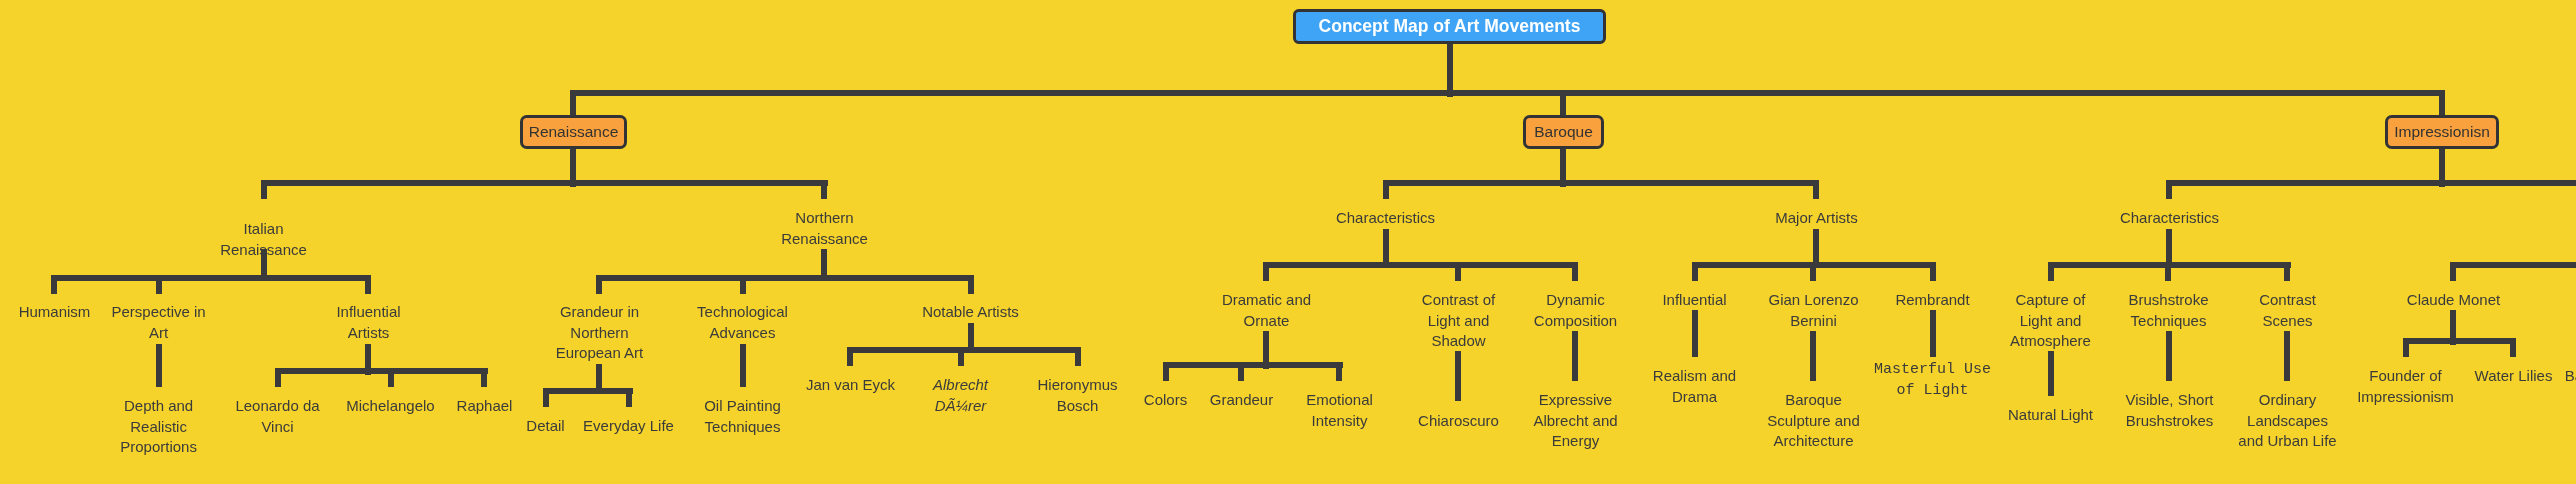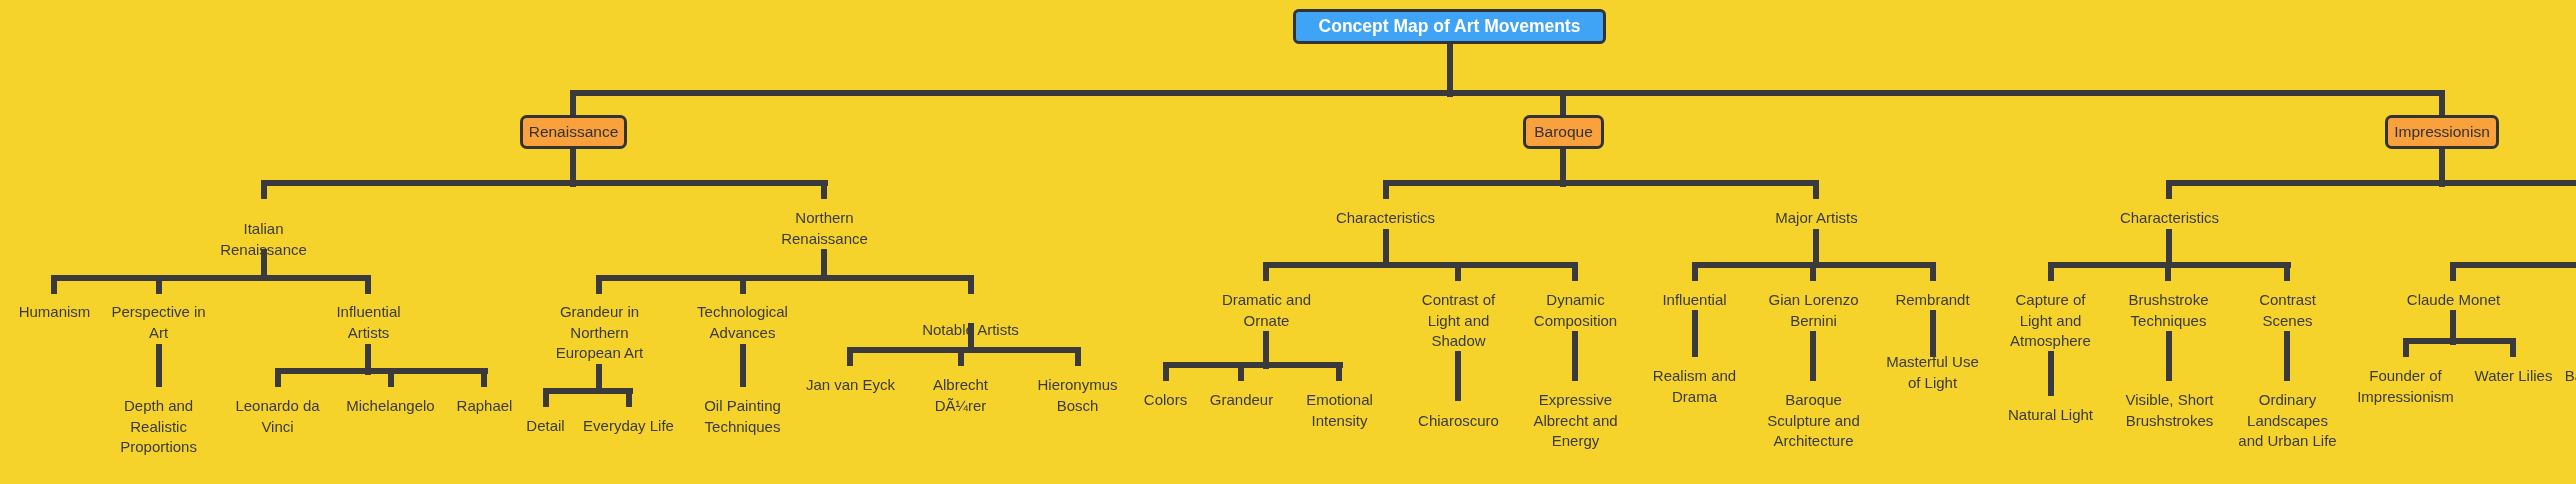--- a/index.html
+++ b/index.html
@@ -115,32 +115,32 @@
     </div>
     <div class="node text" style="left: 588px; top: 302px; width: 309px;">
       <div class="tline">Technological</div>
       <div class="tline">Advances</div>
     </div>
     <div class="conn" style="left: 740px; top: 344px; width: 6.2px; height: 43px; background: rgb(58, 58, 60);"></div>
     <div class="node text" style="left: 588px; top: 396px; width: 309px;">
       <div class="tline">Oil Painting</div>
       <div class="tline">Techniques</div>
     </div>
-    <div class="node text" style="left: 816px; top: 302px; width: 309px; margin-top: 18px;">
+    <div class="node text" style="left: 816px; top: 302px; width: 309px;">
       <div class="tline">Notable Artists</div>
     </div>
     <div class="conn" style="left: 968px; top: 323px; width: 6.2px; height: 30px; background: rgb(58, 58, 60);"></div>
     <div class="conn" style="left: 847px; top: 347px; width: 234px; height: 6.2px; background: rgb(58, 58, 60);"></div>
     <div class="conn" style="left: 847px; top: 347px; width: 6.2px; height: 18.5px; background: rgb(58, 58, 60);"></div>
     <div class="conn" style="left: 958px; top: 347px; width: 6.2px; height: 18.5px; background: rgb(58, 58, 60);"></div>
     <div class="conn" style="left: 1075px; top: 347px; width: 6.2px; height: 18.5px; background: rgb(58, 58, 60);"></div>
     <div class="node text" style="left: 696px; top: 375px; width: 309px;">
       <div class="tline">Jan van Eyck</div>
     </div>
-    <div class="node text" style="left: 806px; top: 375px; width: 309px;">
+    <div class="node text" style="left: 806px; top: 375px; width: 309px; font-style: italic;">
       <div class="tline">Albrecht</div>
       <div class="tline">DÃ¼rer</div>
     </div>
     <div class="node text" style="left: 923px; top: 375px; width: 309px;">
       <div class="tline">Hieronymus</div>
       <div class="tline">Bosch</div>
     </div>
     <div class="node topic" style="left: 1523px; top: 115px; width: 81px; height: 34px;">
       <span>Baroque</span>
     </div>
@@ -217,21 +217,21 @@
     <div class="conn" style="left: 1810px; top: 331px; width: 6.2px; height: 50px; background: rgb(58, 58, 60);"></div>
     <div class="node text" style="left: 1659px; top: 390px; width: 309px;">
       <div class="tline">Baroque</div>
       <div class="tline">Sculpture and</div>
       <div class="tline">Architecture</div>
     </div>
     <div class="node text" style="left: 1778px; top: 290px; width: 309px;">
       <div class="tline">Rembrandt</div>
     </div>
     <div class="conn" style="left: 1930px; top: 310px; width: 6.2px; height: 47px; background: rgb(58, 58, 60);"></div>
-    <div class="node text" style="left: 1778px; top: 352px; width: 309px;">
+    <div class="node text" style="left: 1778px; top: 360px; width: 309px; font-family: Liberation Mono, monospace;">
       <div class="tline">Masterful Use</div>
       <div class="tline">of Light</div>
     </div>
     <div class="node topic" style="left: 2385px; top: 115px; width: 114px; height: 34px;">
       <span>Impressionisn</span>
     </div>
     <div class="conn" style="left: 2439px; top: 149px; width: 6.2px; height: 38px; background: rgb(58, 58, 60);"></div>
     <div class="conn" style="left: 2166px; top: 180px; width: 456px; height: 6.2px; background: rgb(58, 58, 60);"></div>
     <div class="conn" style="left: 2166px; top: 180px; width: 6.2px; height: 18.5px; background: rgb(58, 58, 60);"></div>
     <div class="node text" style="left: 2015px; top: 208px; width: 309px;">

